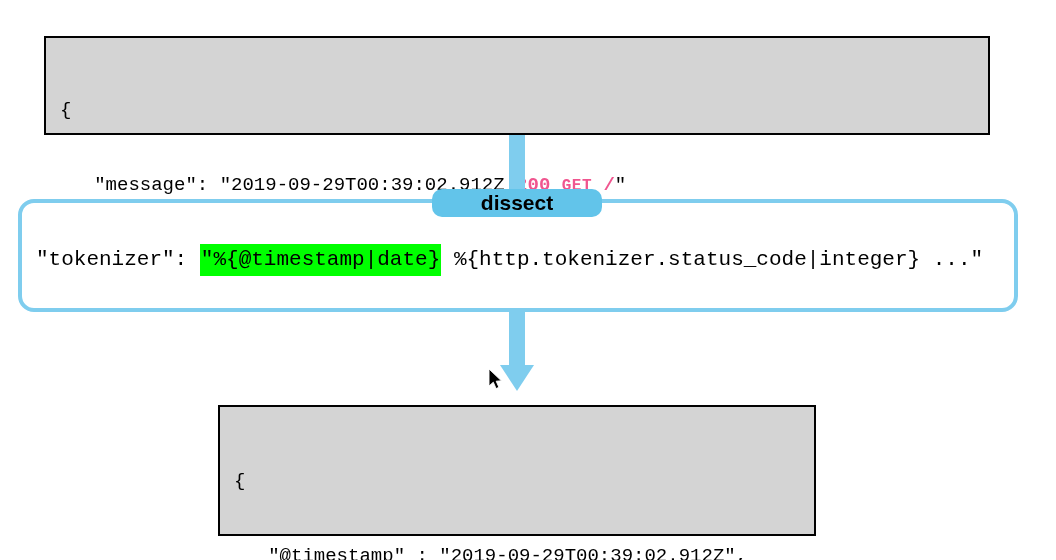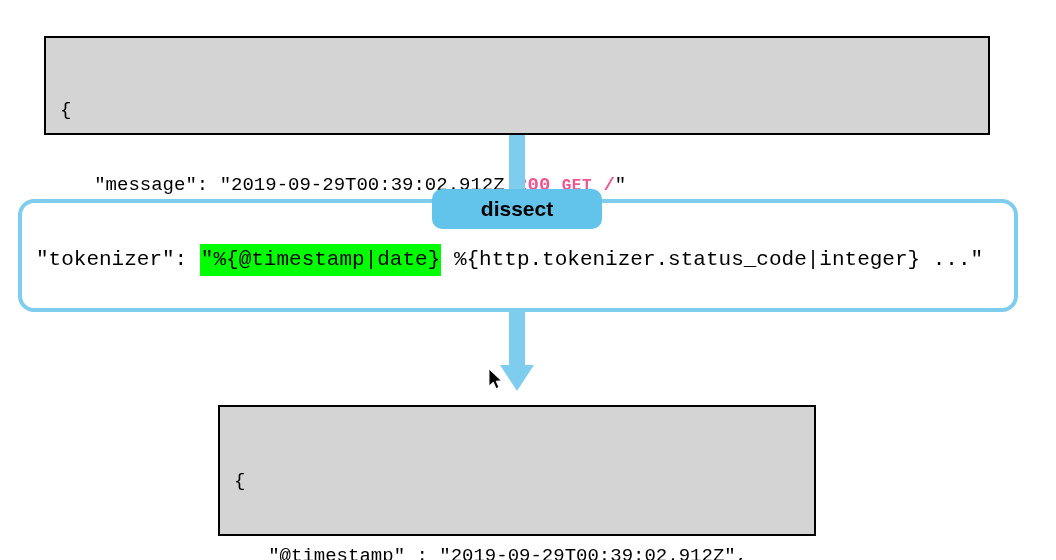--- a/index.html
+++ b/index.html
@@ -95,21 +95,21 @@
     border: 4px solid #7fcdee;
     border-radius: 16px;
     background: #ffffff;
   }
 
   #dissect-tab {
     position: absolute;
     left: 432px;
     top: 189px;
     width: 170px;
-    height: 40px;
+    height: 28px;
     background: #62c4ea;
     border-radius: 10px;
     color: #000000;
     font-family: "Liberation Sans", "DejaVu Sans", sans-serif;
     font-weight: bold;
     font-size: 21px;
     display: flex;
     align-items: center;
     justify-content: center;
   }

